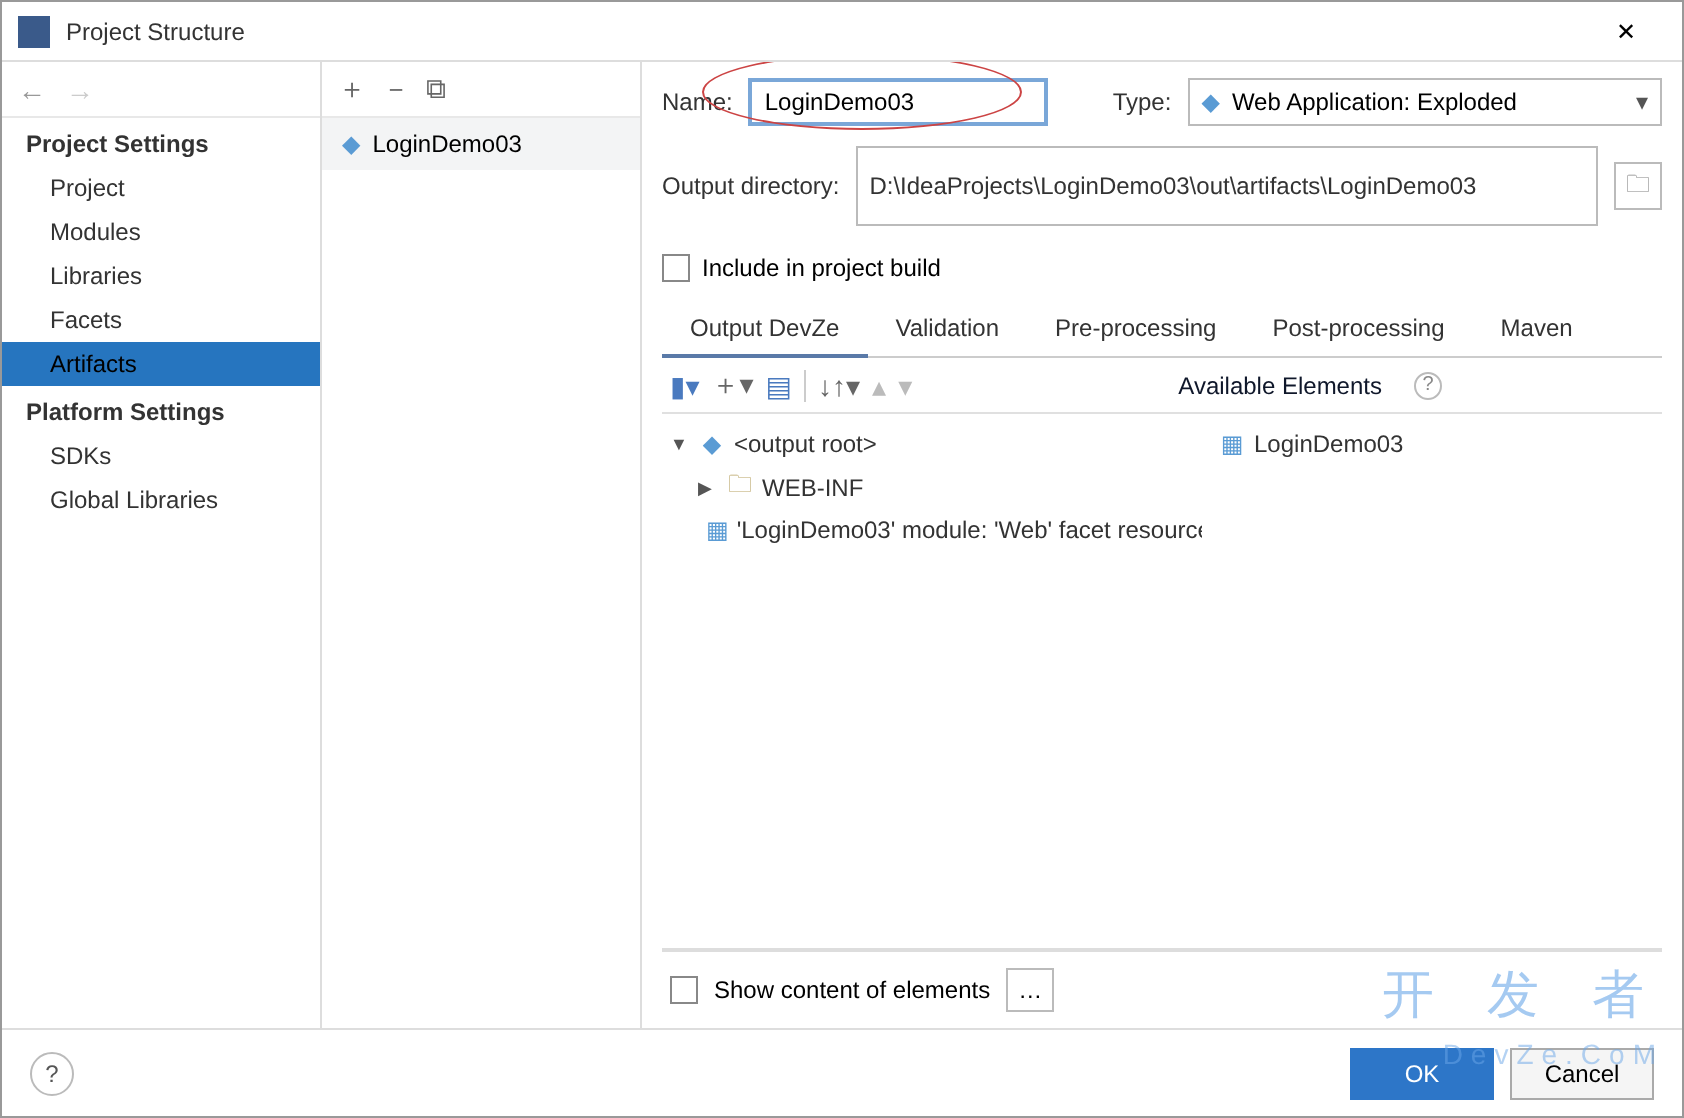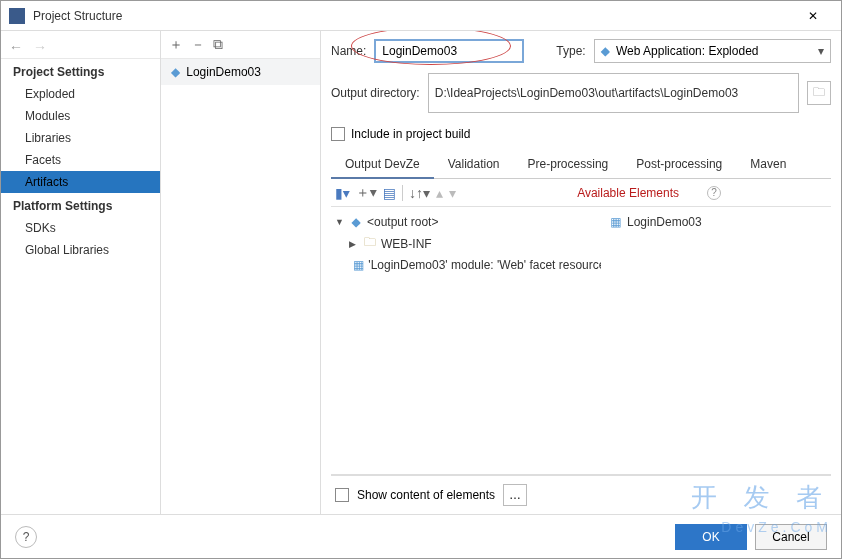--- a/index.html
+++ b/index.html
@@ -33,21 +33,21 @@
 .output-dir-input { flex: 1; height: 40px; border: 1px solid #bbb; padding: 0 6px; display: flex; align-items: center; color: #333; background: #fff; }
 .folder-btn { width: 24px; height: 24px; border: 1px solid #bbb; display: flex; align-items: center; justify-content: center; color: #888; cursor: pointer; background: #fff; }
 .checkbox-row { display: flex; align-items: center; gap: 6px; margin: 4px 0 10px; }
 .checkbox { width: 14px; height: 14px; border: 1px solid #888; background: #fff; }
 .tabs { display: flex; border-bottom: 1px solid #ccc; }
 .tab { padding: 6px 14px; color: #333; cursor: pointer; }
 .tab.active { border-bottom: 2px solid #5a7aa8; margin-bottom: -1px; font-weight: 500; }
 .content-toolbar { display: flex; align-items: center; gap: 6px; height: 28px; padding: 0 4px; border-bottom: 1px solid #e0e0e0; }
 .content-toolbar .sep { width: 1px; height: 16px; background: #ccc; }
 .content-toolbar .sp { flex: 1; }
-.content-toolbar .avail-label { color: #b91c1c; margin-right: 22px; }
+.content-toolbar .avail-label { color: #0f172a; margin-right: 10px; }
 .content-toolbar .help { color: #888; border: 1px solid #bbb; border-radius: 50%; width: 14px; height: 14px; display: inline-flex; align-items: center; justify-content: center; font-size: 10px; }
 .layout-split { display: flex; flex: 1; overflow: hidden; border-bottom: 1px solid #ddd; }
 .tree-pane { flex: 1; padding: 6px 4px; overflow: hidden; }
 .tree-row { display: flex; align-items: center; gap: 4px; padding: 2px 0; color: #333; cursor: pointer; white-space: nowrap; }
 .tree-row .tri { color: #555; width: 10px; font-size: 9px; }
 .tree-row .ic { width: 14px; text-align: center; }
 .tree-indent { margin-left: 14px; }
 .avail-pane { width: 230px; padding: 6px 8px; }
 .bottom-strip { display: flex; align-items: center; gap: 8px; padding: 8px 4px; border-top: 1px solid #ddd; }
 .dots-btn { width: 24px; height: 22px; border: 1px solid #bbb; background: #fff; cursor: pointer; display: flex; align-items: center; justify-content: center; }
@@ -71,21 +71,21 @@
   </div>
 
   <div class="body-area">
 
     <div class="left-panel">
       <div class="nav-row">
         <span class="nav-arrow">←</span>
         <span class="nav-arrow disabled">→</span>
       </div>
       <div class="section-heading">Project Settings</div>
-      <div class="nav-item">Exploded</div>
+      <div class="nav-item">Project</div>
       <div class="nav-item">Modules</div>
       <div class="nav-item">Libraries</div>
       <div class="nav-item">Facets</div>
       <div class="nav-item selected">Artifacts</div>
       <div class="section-heading">Platform Settings</div>
       <div class="nav-item">SDKs</div>
       <div class="nav-item">Global Libraries</div>
       <div class="nav-spacer"></div>
     </div>
 

